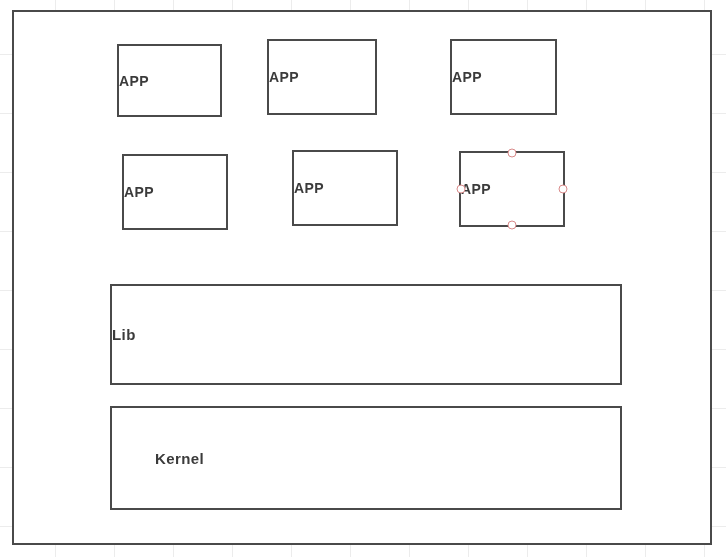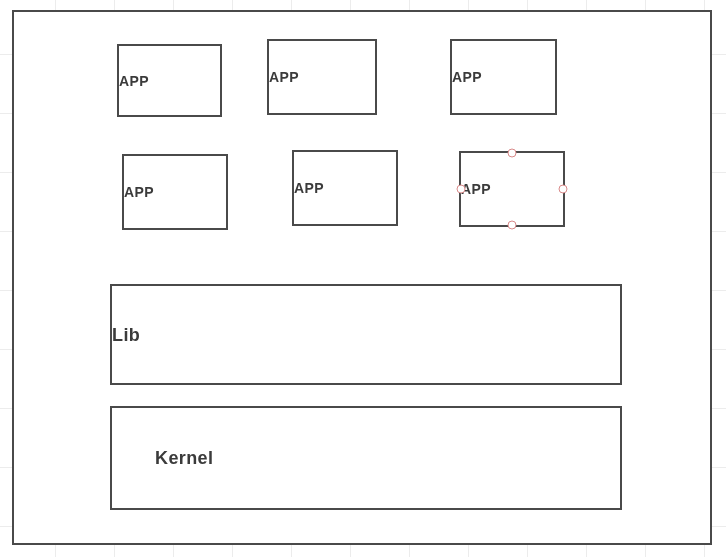--- a/index.html
+++ b/index.html
@@ -61,21 +61,21 @@
   .node-label {
     font-size: 14px;
     font-weight: bold;
     color: #3b3b3b;
     letter-spacing: 0.4px;
     line-height: 1;
     user-select: none;
     white-space: nowrap;
   }
   .node.layer .node-label {
-    font-size: 18px;
+    font-size: 15px;
   }
 
   
   .node.selected {
     border-color: #4a4a4a;
   }
   .handle {
     position: absolute;
     width: 9px;
     height: 9px;

